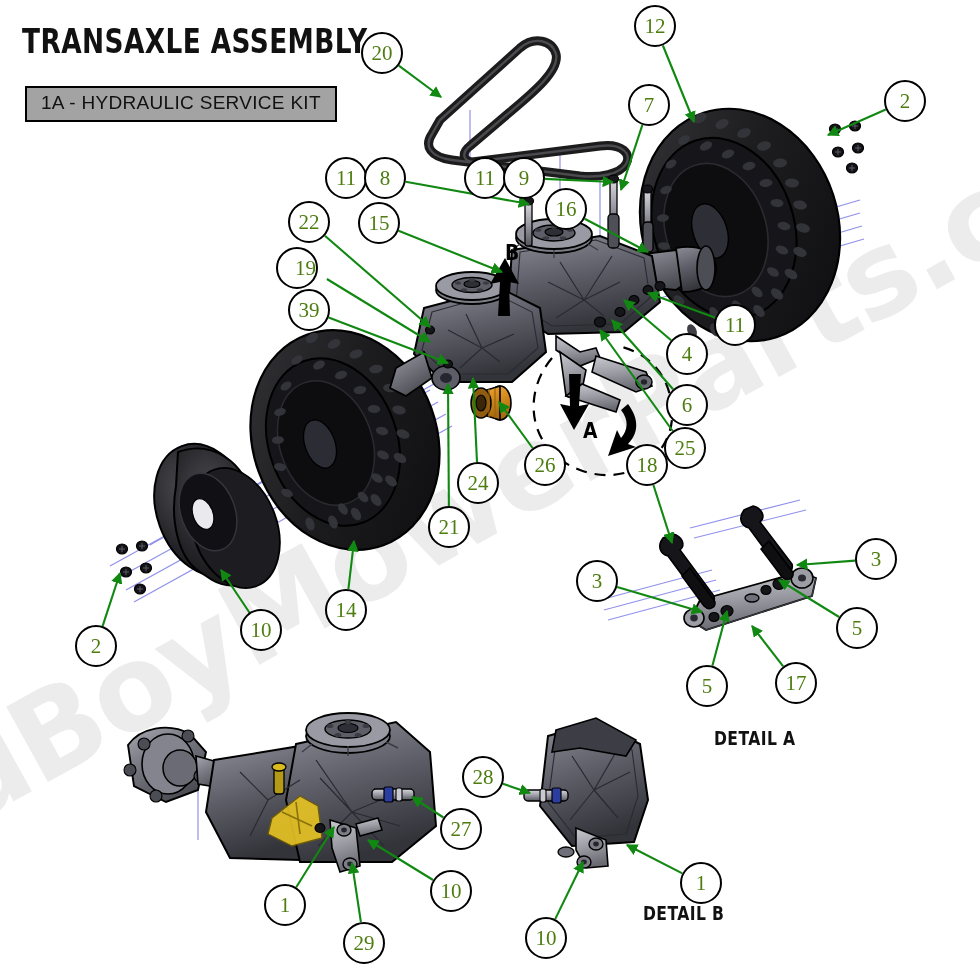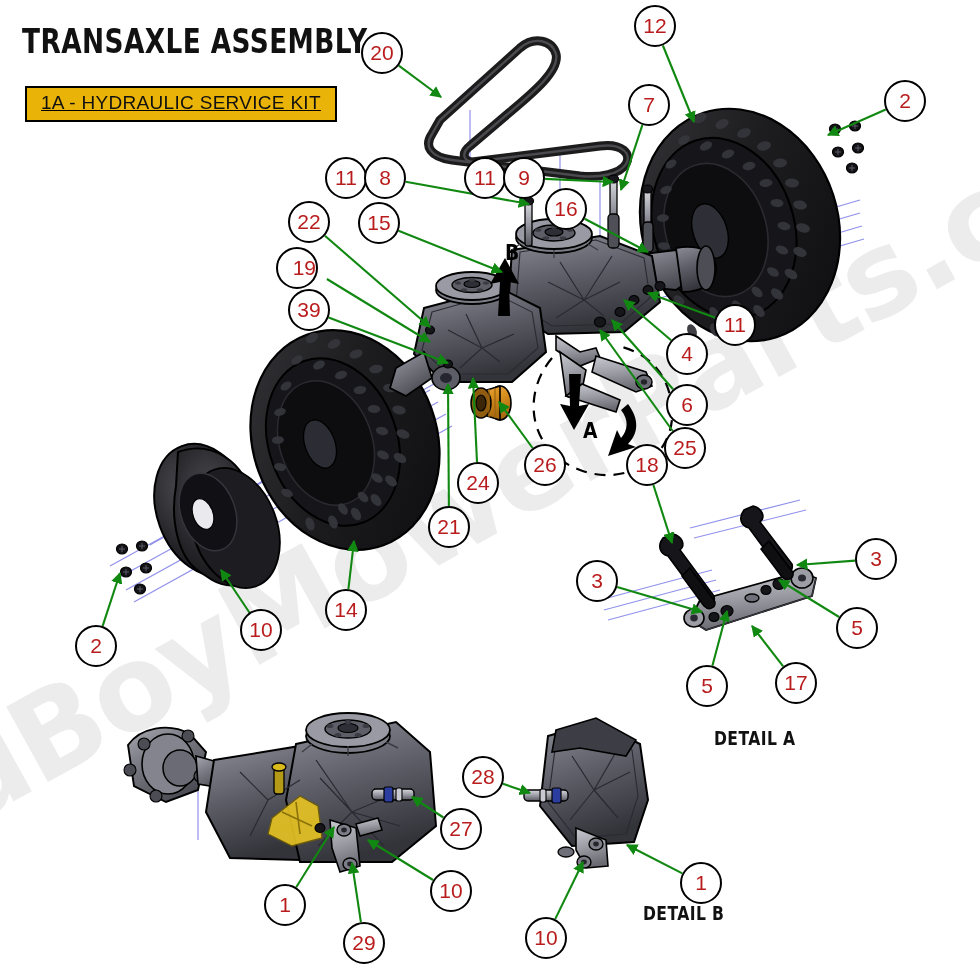--- a/index.html
+++ b/index.html
@@ -23,38 +23,38 @@
 
   
   #overlay{position:absolute;left:0;top:0;width:832px;height:980px;z-index:4;}
 
   #title{position:absolute;left:22px;top:22px;
     font-family:"DejaVu Sans",sans-serif;font-weight:700;
     font-size:33px;letter-spacing:0.5px;color:#111;
     transform:scaleX(0.80);transform-origin:left center;white-space:nowrap;}
 
   #kitbox{position:absolute;left:25px;top:86px;
-    border:2px solid #000;padding:4px 14px 6px 14px;background:#eab308;text-decoration:underline;}
+    border:2px solid #000;padding:4px 14px 6px 14px;background:#a3a3a3;}
   #kitbox span{font-family:"Liberation Sans",sans-serif;
     font-size:19px;color:#111;letter-spacing:0.3px;white-space:nowrap;}
 
   .detail-label{position:absolute;
     font-family:"DejaVu Sans",sans-serif;font-weight:700;
     font-size:19px;letter-spacing:0.5px;color:#111;
     transform:scaleX(0.82);transform-origin:left center;white-space:nowrap;}
 
   .sect-letter{position:absolute;
     font-family:"DejaVu Sans",sans-serif;font-weight:700;
     font-size:22px;color:#000;transform:scaleX(0.85);transform-origin:left center;}
 
   
   .balloon{position:absolute;width:42px;height:42px;border-radius:50%;
     border:2px solid #000;background:#fff;
     display:flex;align-items:center;justify-content:center;
-    font-family:Liberation Sans, sans-serif;font-size:21px;color:#b91c1c;
+    font-family:Liberation Serif, serif;font-size:21px;color:#4d7c0f;
     box-sizing:border-box;z-index:5;}
 </style>
 </head>
 <body>
 
 <div id="stage">
 
   <div id="watermark">
     <span>BadBoyMowerParts.com</span>
   </div>

